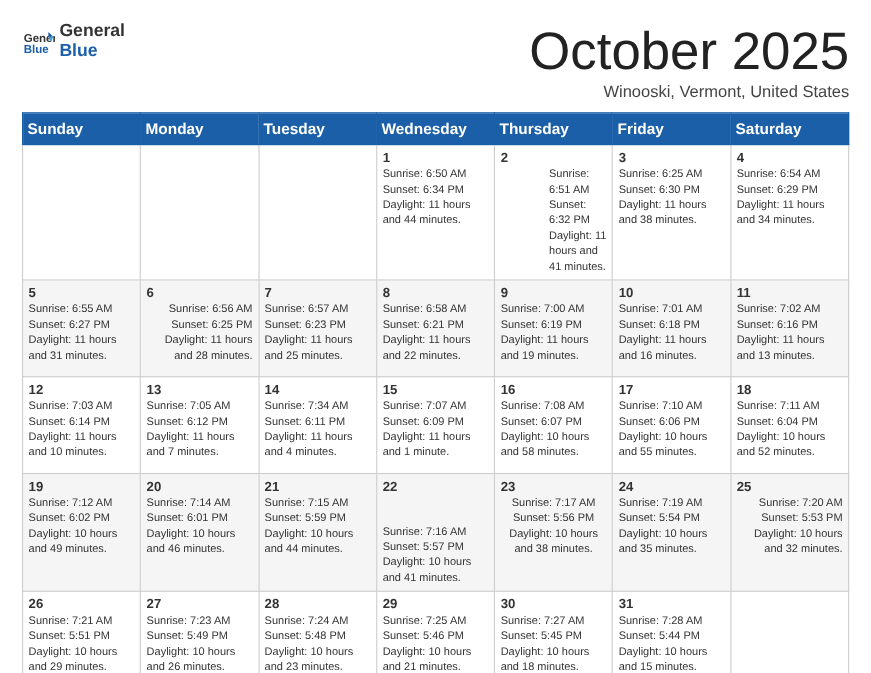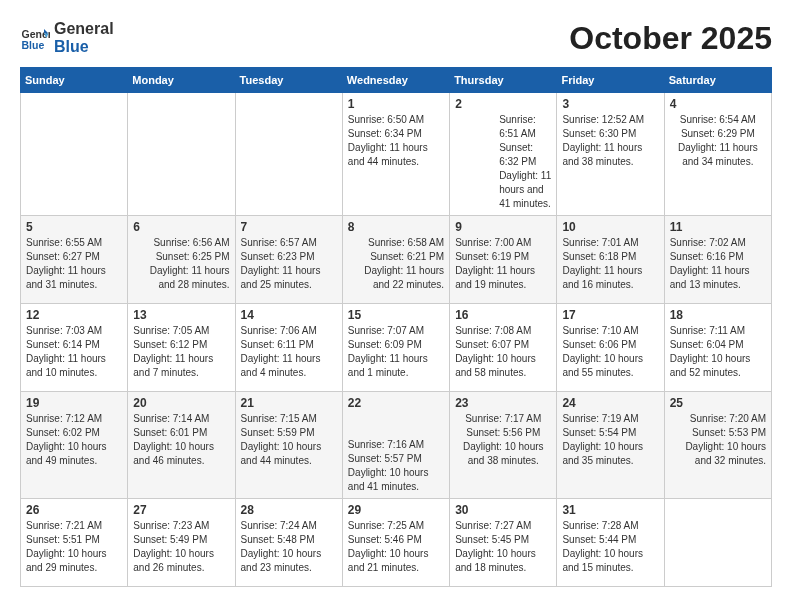--- a/index.html
+++ b/index.html
@@ -37,37 +37,37 @@
       color: #1a5fa8;
     }
     .logo-icon {
       width: 30px;
       height: 30px;
     }
     .title-area {
       text-align: right;
     }
     .month-title {
-      font-size: 32px;
-      font-weight: bold;
+      font-size: 48px;
+      font-weight: normal;
       color: #222;
     }
     .location {
       font-size: 15px;
       color: #444;
     }
     .calendar {
       width: 100%;
       border-collapse: collapse;
       border: 1px solid #ccc;
     }
     .calendar th {
       background: #1a5fa8;
       color: #fff;
-      font-size: 11px;
+      font-size: 14px;
       font-weight: bold;
       padding: 6px 4px;
       text-align: left;
       border: 1px solid #1a5fa8;
     }
     .calendar td {
       vertical-align: top;
       border: 1px solid #ccc;
       padding: 4px 5px;
       width: calc(100% / 7);
@@ -105,20 +105,21 @@
       <polygon points="32,8 38,14 32,14" fill="#1a5fa8"></polygon>
       <polygon points="32,14 38,14 35,20" fill="#4a9fd4"></polygon>
     </svg>
     <div class="logo-text">
       <span class="logo-general">General</span>
       <span class="logo-blue">Blue</span>
     </div>
   </div>
   <div class="title-area">
     <div class="month-title">October 2025</div>
+    <div class="location">Winooski, Vermont, United States</div>
   </div>
 </div>
 
 <table class="calendar">
   <thead>
     <tr>
     <th>Sunday</th>
         <th>Monday</th>
         <th>Tuesday</th>
         <th>Wednesday</th>
@@ -139,27 +140,27 @@
 Daylight: 11 hours and 44 minutes.</div>
         </td>
         <td>
           <span class="day-num">2</span>
           <div class="day-info" style="white-space: pre-line; margin-left: 44px;">Sunrise: 6:51 AM
 Sunset: 6:32 PM
 Daylight: 11 hours and 41 minutes.</div>
         </td>
         <td>
           <span class="day-num">3</span>
-          <div class="day-info" style="white-space: pre-line;">Sunrise: 12:52 AM
+          <div class="day-info" style="white-space: pre-line;">Sunrise: 6:25 AM
 Sunset: 6:30 PM
 Daylight: 11 hours and 38 minutes.</div>
         </td>
         <td>
           <span class="day-num">4</span>
-          <div class="day-info" style="white-space: pre-line; text-align: center;">Sunrise: 6:54 AM
+          <div class="day-info" style="white-space: pre-line;">Sunrise: 6:54 AM
 Sunset: 6:29 PM
 Daylight: 11 hours and 34 minutes.</div>
         </td>
       </tr>
       <tr>
         <td>
           <span class="day-num">5</span>
           <div class="day-info" style="white-space: pre-line;">Sunrise: 6:55 AM
 Sunset: 6:27 PM
 Daylight: 11 hours and 31 minutes.</div>
@@ -171,21 +172,21 @@
 Daylight: 11 hours and 28 minutes.</div>
         </td>
         <td>
           <span class="day-num">7</span>
           <div class="day-info" style="white-space: pre-line;">Sunrise: 6:57 AM
 Sunset: 6:23 PM
 Daylight: 11 hours and 25 minutes.</div>
         </td>
         <td>
           <span class="day-num">8</span>
-          <div class="day-info" style="white-space: pre-line; text-align: right;">Sunrise: 6:58 AM
+          <div class="day-info" style="white-space: pre-line;">Sunrise: 6:58 AM
 Sunset: 6:21 PM
 Daylight: 11 hours and 22 minutes.</div>
         </td>
         <td>
           <span class="day-num">9</span>
           <div class="day-info" style="white-space: pre-line;">Sunrise: 7:00 AM
 Sunset: 6:19 PM
 Daylight: 11 hours and 19 minutes.</div>
         </td>
         <td>
@@ -209,21 +210,21 @@
 Daylight: 11 hours and 10 minutes.</div>
         </td>
         <td>
           <span class="day-num">13</span>
           <div class="day-info" style="white-space: pre-line;">Sunrise: 7:05 AM
 Sunset: 6:12 PM
 Daylight: 11 hours and 7 minutes.</div>
         </td>
         <td>
           <span class="day-num">14</span>
-          <div class="day-info" style="white-space: pre-line;">Sunrise: 7:06 AM
+          <div class="day-info" style="white-space: pre-line;">Sunrise: 7:34 AM
 Sunset: 6:11 PM
 Daylight: 11 hours and 4 minutes.</div>
         </td>
         <td>
           <span class="day-num">15</span>
           <div class="day-info" style="white-space: pre-line;">Sunrise: 7:07 AM
 Sunset: 6:09 PM
 Daylight: 11 hours and 1 minute.</div>
         </td>
         <td>

